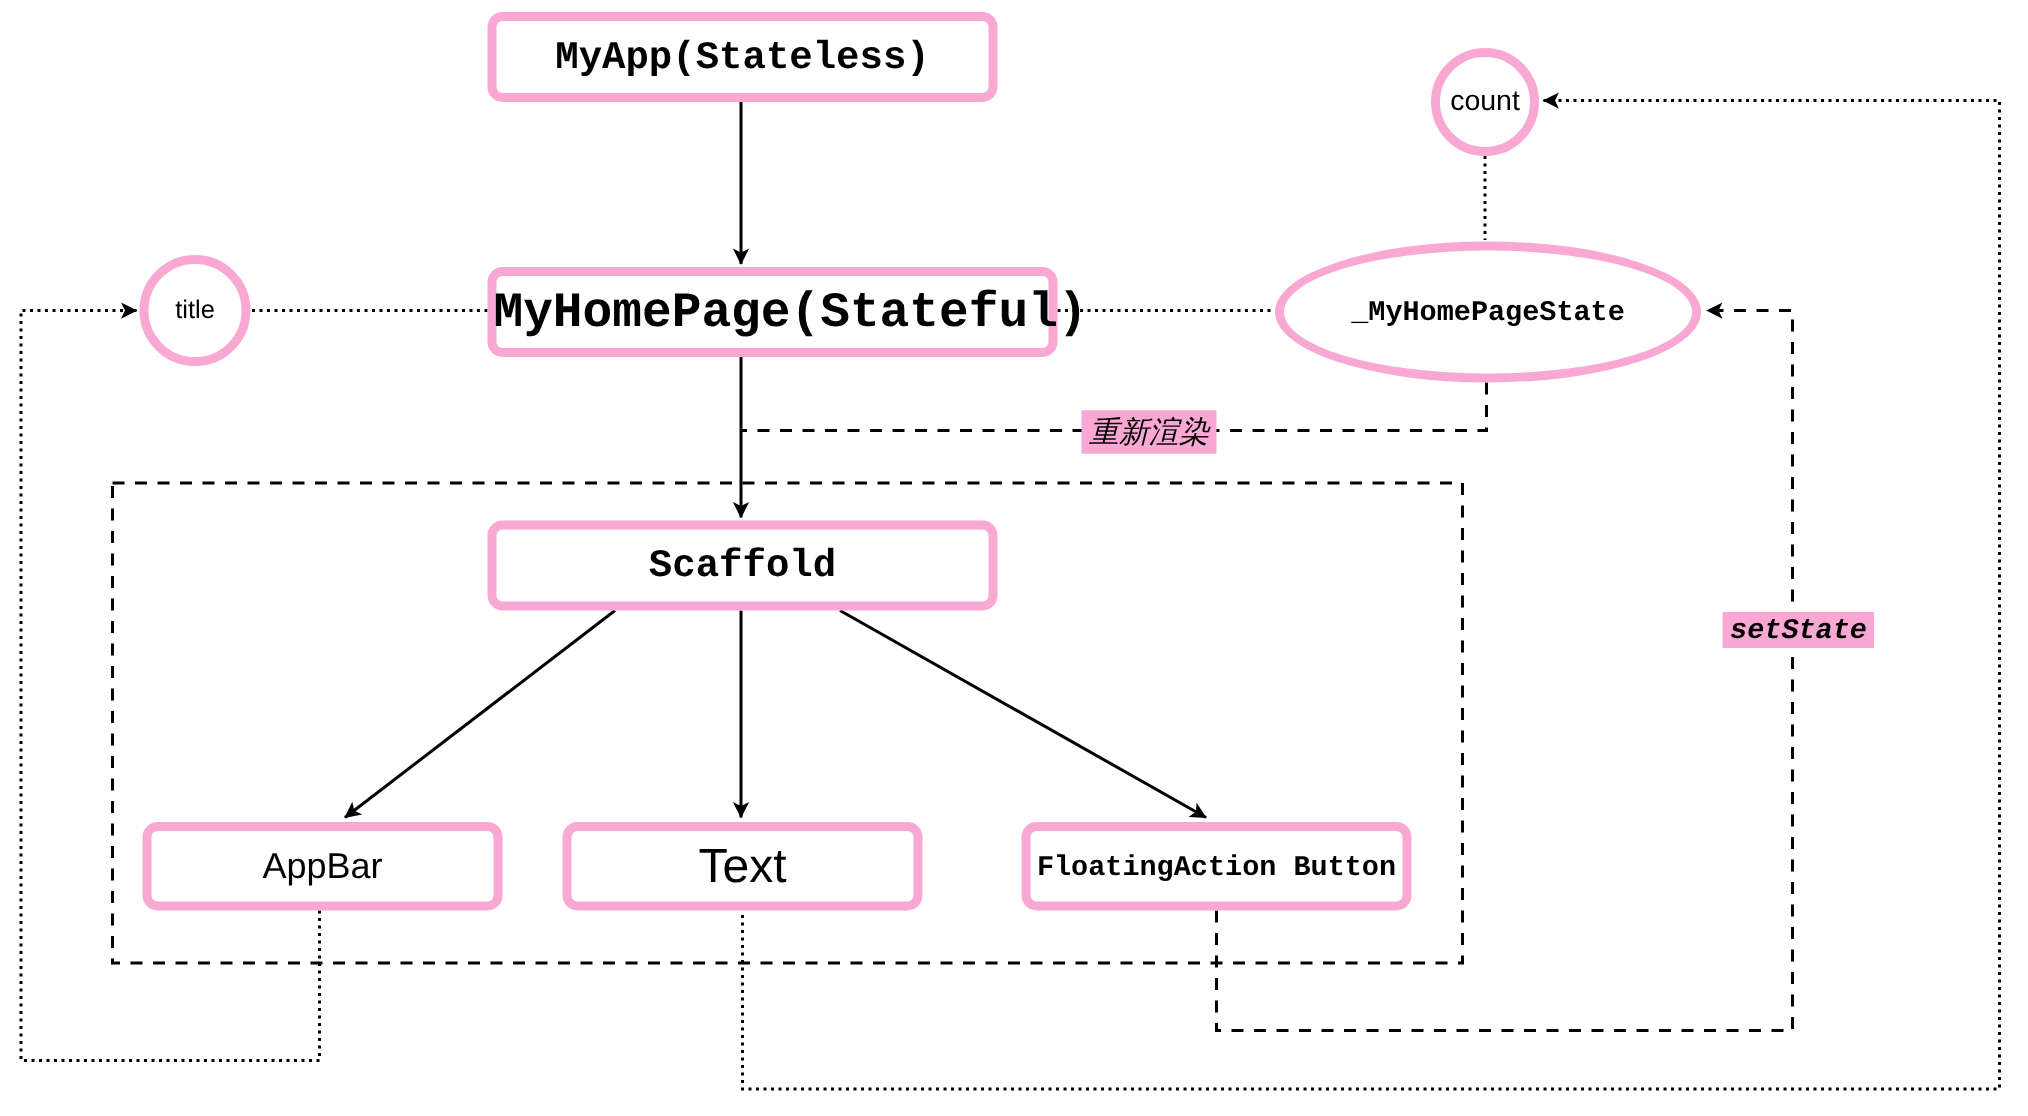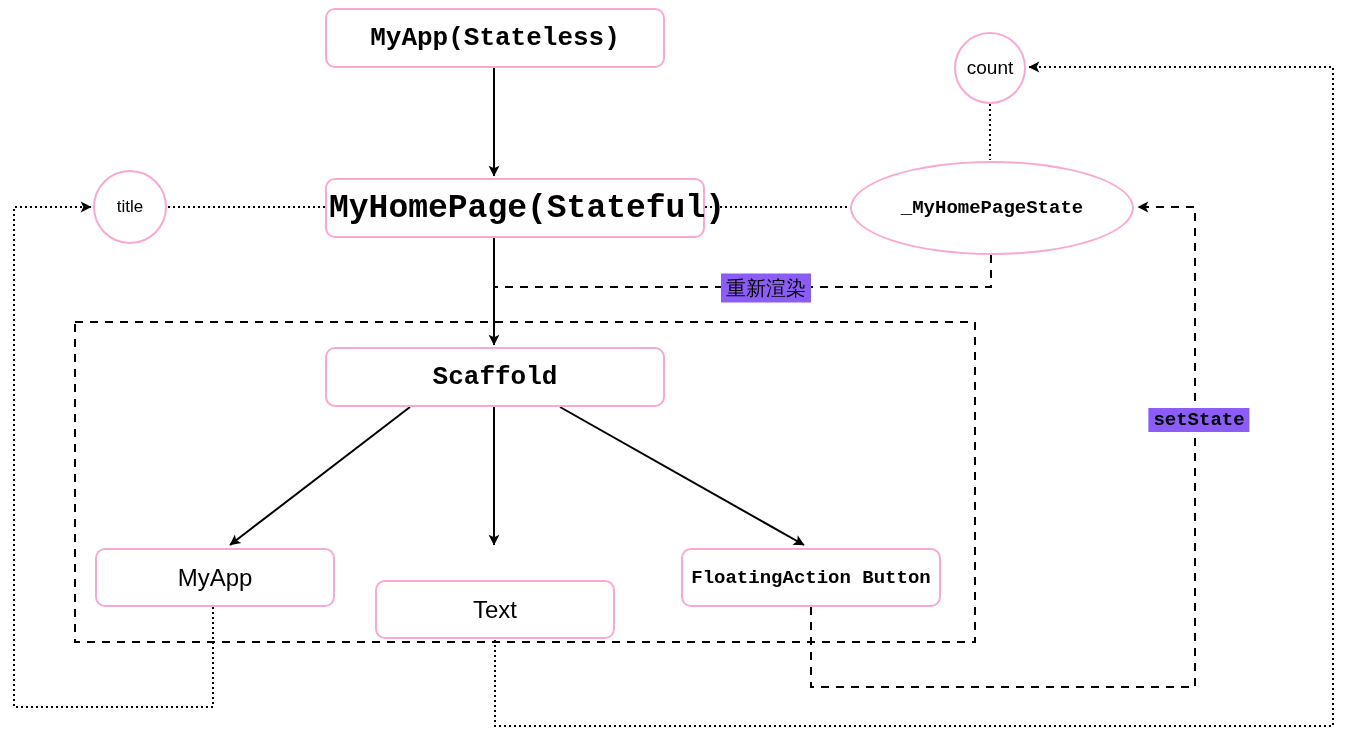--- a/index.html
+++ b/index.html
@@ -17,53 +17,54 @@
   #edges {
     position: absolute;
     left: 0; top: 0;
     width: 1352px;
     height: 744px;
   }
   .node {
     position: absolute;
     box-sizing: border-box;
     background: #ffffff;
-    border: 2px solid #f9a8d4;
+    border: 6px solid #f9a8d4;
     display: flex;
     align-items: center;
     justify-content: center;
     text-align: center;
     color: #000000;
     white-space: nowrap;
   }
   .rect  { border-radius: 10px; }
   .round { border-radius: 50%; }
   .mono {
     font-family: "Liberation Mono", "DejaVu Sans Mono", monospace;
     font-weight: bold;
   }
   .sans {
     font-family: "Liberation Sans", "DejaVu Sans", sans-serif;
     font-weight: normal;
   }
   .edge-label {
     position: absolute;
     transform: translate(-50%, -50%);
-    background: #8b5cf6;
+    background: #f9a8d4;
     color: #000000;
     padding: 1px 5px;
     white-space: nowrap;
     text-align: center;
+    font-style: italic;
   }
   
   #node-myapp      { left: 325px; top: 8px;   width: 340px; height: 60px; font-size: 26px; }
   #node-myhomepage { left: 325px; top: 178px; width: 380px; height: 60px; font-size: 33px; padding-left: 24px; }
   #node-scaffold   { left: 325px; top: 347px; width: 340px; height: 60px; font-size: 26px; }
   #node-appbar     { left: 95px;  top: 548px; width: 240px; height: 59px; font-size: 24px; }
-  #node-text       { left: 375px; top: 580px; width: 240px; height: 59px; font-size: 24px; }
+  #node-text       { left: 375px; top: 548px; width: 240px; height: 59px; font-size: 32px; }
   #node-fab        { left: 681px; top: 548px; width: 260px; height: 59px; font-size: 19px; }
   
   #node-title { left: 93px;  top: 170px; width: 74px;  height: 74px; font-size: 17px; }
   #node-count { left: 954px; top: 32px;  width: 72px;  height: 72px; font-size: 19px; }
   #node-state { left: 850px; top: 161px; width: 284px; height: 94px; font-size: 19px; }
   
   #label-rerender  { left: 766px;  top: 288px; font-size: 20px; }
   #label-increment { left: 1196px; top: 373px; font-size: 19px; }
   #label-setstate  { left: 1199px; top: 420px; font-size: 19px; }
 </style>
@@ -96,21 +97,21 @@
     <path d="M991,255 L991,287 L494,287" fill="none" stroke="#000000" stroke-width="2" stroke-dasharray="8 7"></path>
     <path d="M811,607 L811,687 L1195,687 L1195,207 L1138,207" fill="none" stroke="#000000" stroke-width="2" stroke-dasharray="8 7" marker-end="url(#arrow)"></path>
   </svg>
 
   <div id="node-myapp" class="node rect mono">MyApp(Stateless)</div>
 
   <div id="node-myhomepage" class="node rect mono">MyHomePage(Stateful)</div>
 
   <div id="node-scaffold" class="node rect mono">Scaffold</div>
 
-  <div id="node-appbar" class="node rect sans">MyApp</div>
+  <div id="node-appbar" class="node rect sans">AppBar</div>
 
   <div id="node-text" class="node rect sans">Text</div>
 
   <div id="node-fab" class="node rect mono">FloatingAction Button</div>
 
   <div id="node-title" class="node round sans">title</div>
 
   <div id="node-state" class="node round mono">_MyHomePageState</div>
 
   <div id="node-count" class="node round sans">count</div>

